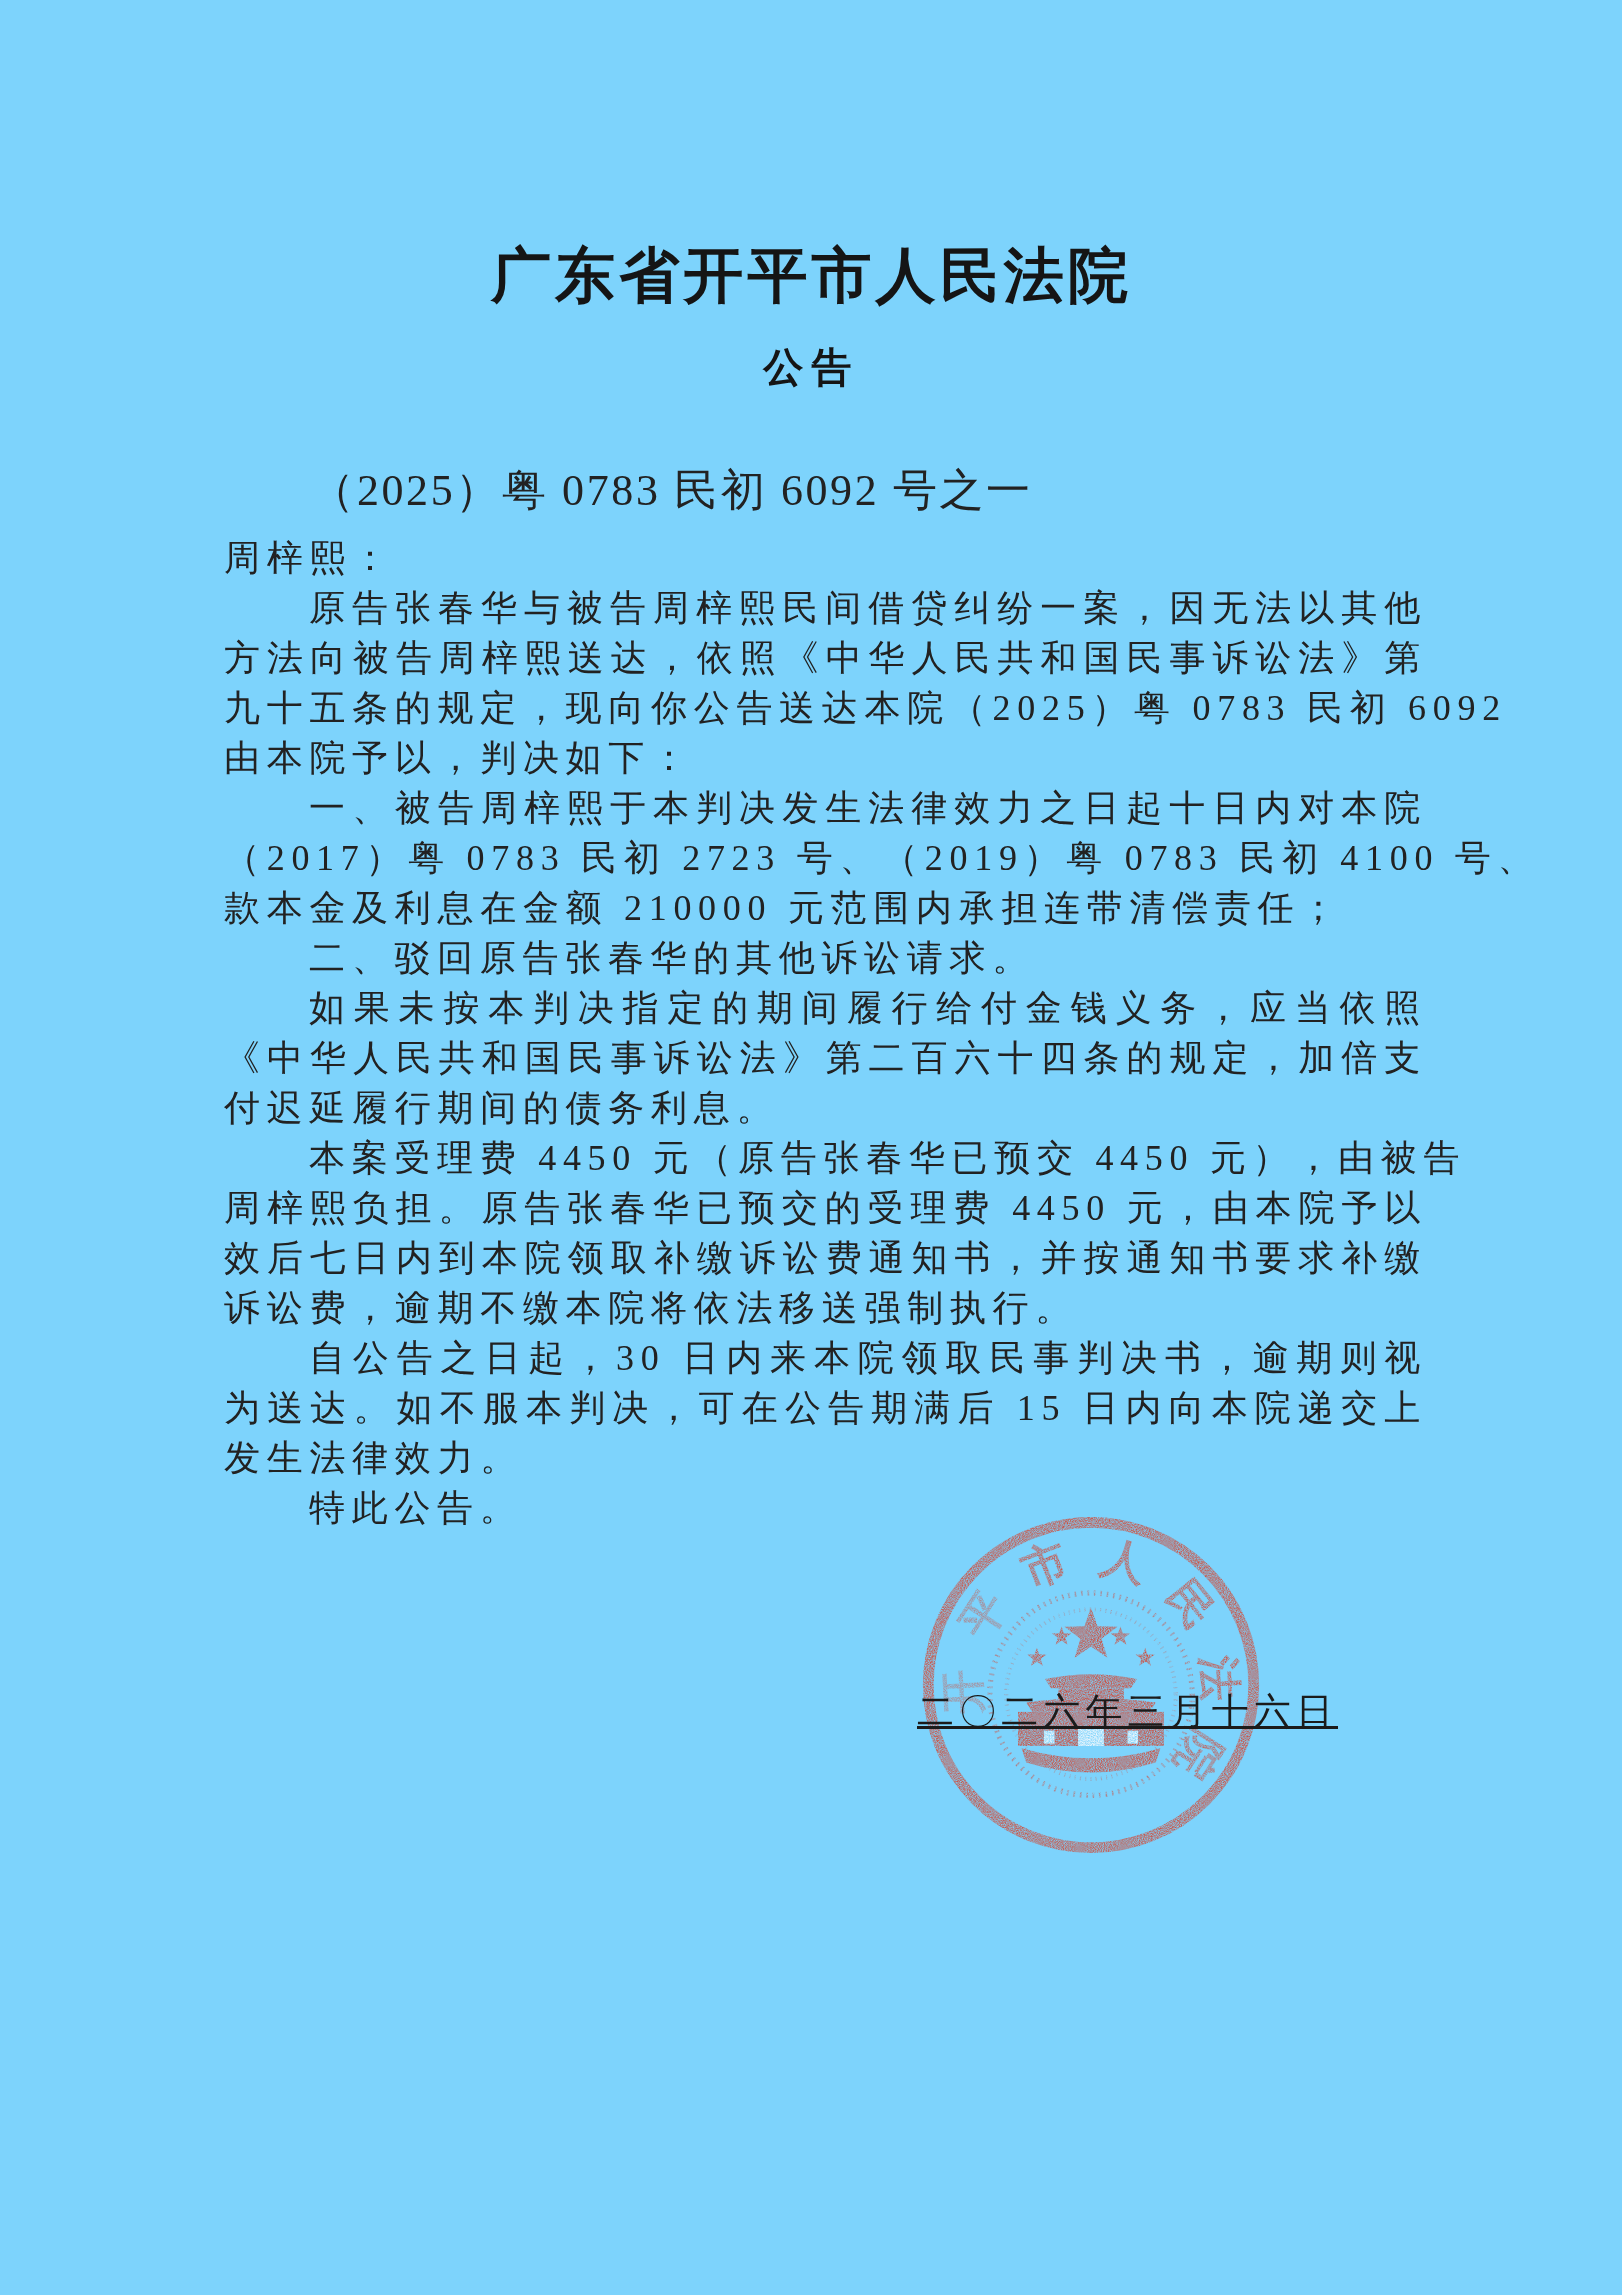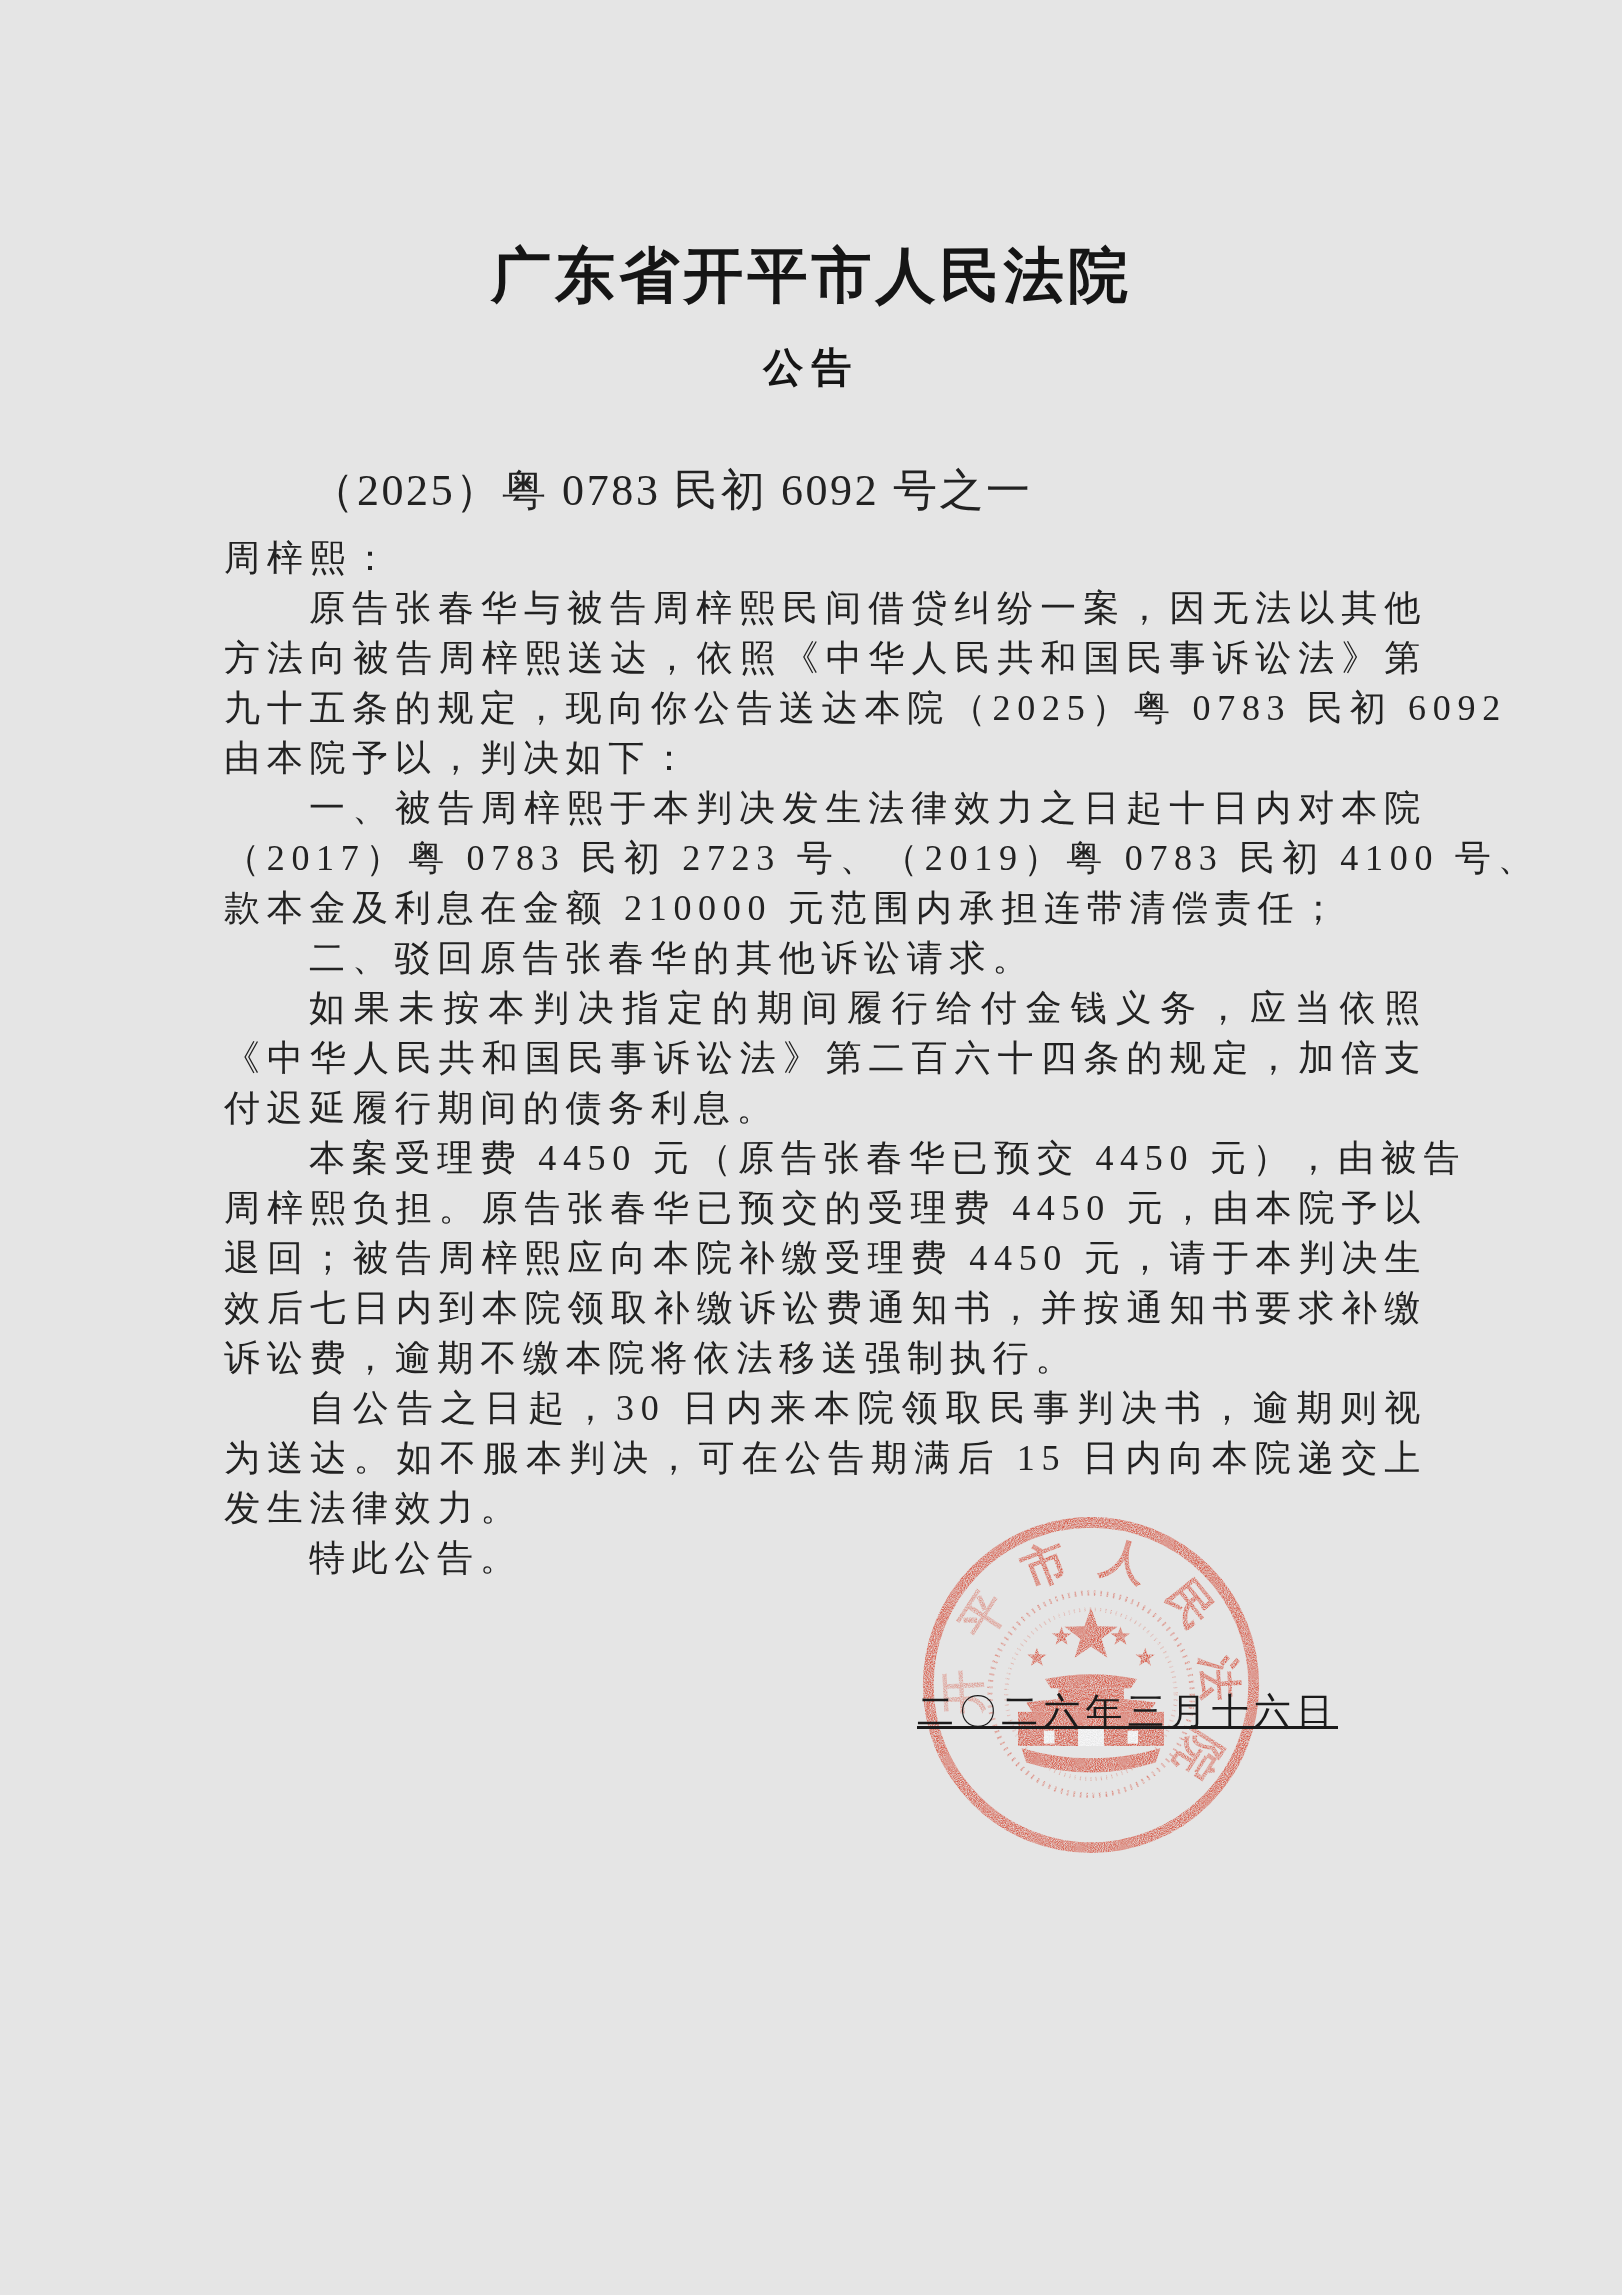--- a/index.html
+++ b/index.html
@@ -1,19 +1,19 @@
 <!DOCTYPE html>
 <html style="font-size:8.2px"><head>
 <meta charset="utf-8">
 <style>
   html,body{margin:0;padding:0;background:#fbfbfc;}
   .page{
     position:relative;
     width:1623px;height:2295px;
-    background:#e5e5e5;
+    background:#7dd3fc;
     overflow:hidden;
     font-family:"Liberation Serif","DejaVu Serif",serif;
     color:#1e1e1e;
   }
   .title{
     position:absolute;top:236px;left:0;width:100%;
     text-align:center;font-size:60px;font-weight:700;letter-spacing:4.1px;
     color:#151515;
   }
   .subtitle{
@@ -126,21 +126,20 @@
     <div class="line">由本院予以，判决如下：</div>
     <div class="line indent just">一、被告周梓熙于本判决发生法律效力之日起十日内对本院</div>
     <div class="line just">（2017）粤 0783 民初 2723 号、（2019）粤 0783 民初 4100 号、</div>
     <div class="line">款本金及利息在金额 210000 元范围内承担连带清偿责任；</div>
     <div class="line indent">二、驳回原告张春华的其他诉讼请求。</div>
     <div class="line indent just">如果未按本判决指定的期间履行给付金钱义务，应当依照</div>
     <div class="line just">《中华人民共和国民事诉讼法》第二百六十四条的规定，加倍支</div>
     <div class="line">付迟延履行期间的债务利息。</div>
     <div class="line indent just">本案受理费 4450 元（原告张春华已预交 4450 元），由被告</div>
     <div class="line just">周梓熙负担。原告张春华已预交的受理费 4450 元，由本院予以</div>
-    <div class="line just">退回；被告周梓熙应向本院补缴受理费 4450 元，请于本判决生</div>
     <div class="line just">效后七日内到本院领取补缴诉讼费通知书，并按通知书要求补缴</div>
     <div class="line">诉讼费，逾期不缴本院将依法移送强制执行。</div>
     <div class="line indent just">自公告之日起，30 日内来本院领取民事判决书，逾期则视</div>
     <div class="line just">为送达。如不服本判决，可在公告期满后 15 日内向本院递交上</div>
     <div class="line">发生法律效力。</div>
     <div class="line indent">特此公告。</div>
   </div>
 
   <div class="date-line">二〇二六年三月十六日</div>
 

